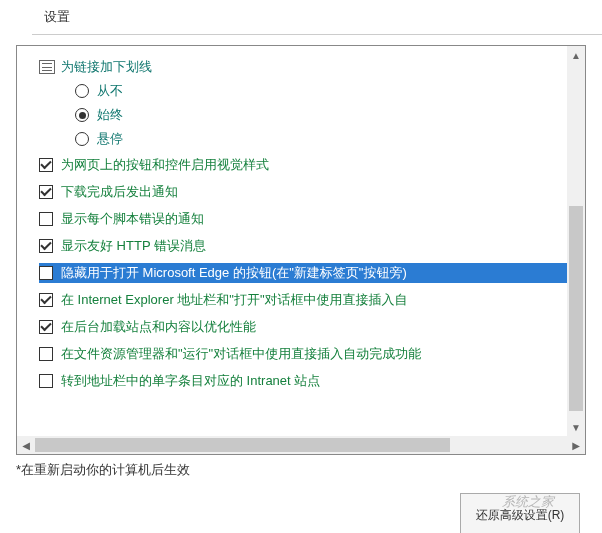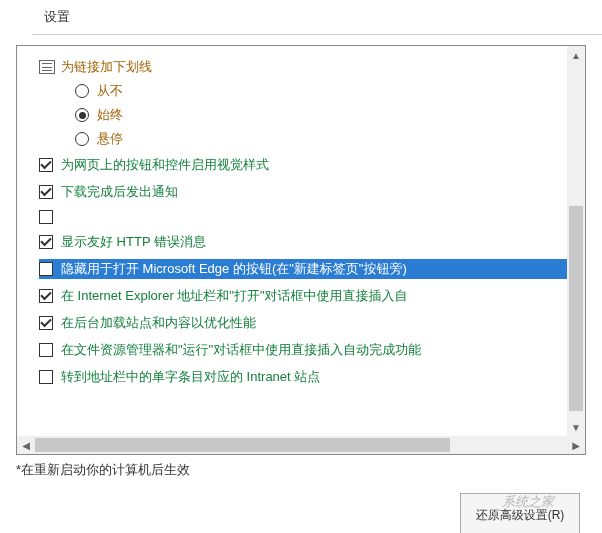--- a/index.html
+++ b/index.html
@@ -124,21 +124,21 @@
       border: solid #333;
       border-width: 0 2px 2px 0;
       transform: rotate(45deg) translate(-1px, -1px);
     }
     .cb-label {
       color: #15803d;
       white-space: nowrap;
       font-size: 13px;
     }
     .tree-label {
-      color: #a16207;
+      color: #0f766e;
       font-size: 13px;
     }
     .scrollbar-h {
       position: absolute;
       bottom: 0;
       left: 0;
       right: 0;
       height: 18px;
       background: #f0f0f0;
       display: flex;
@@ -269,20 +269,21 @@
         <div class="checkbox-item">
           <span class="checkbox-box checked"></span>
           <span class="cb-label">为网页上的按钮和控件启用视觉样式</span>
         </div>
         <div class="checkbox-item">
           <span class="checkbox-box checked"></span>
           <span class="cb-label">下载完成后发出通知</span>
         </div>
         <div class="checkbox-item">
           <span class="checkbox-box"></span>
+          <span class="cb-label">显示每个脚本错误的通知</span>
         </div>
         <div class="checkbox-item">
           <span class="checkbox-box checked"></span>
           <span class="cb-label">显示友好 HTTP 错误消息</span>
         </div>
         <div class="checkbox-item highlighted">
           <span class="checkbox-box"></span>
           <span class="cb-label">隐藏用于打开 Microsoft Edge 的按钮(在"新建标签页"按钮旁)</span>
         </div>
         <div class="checkbox-item">

